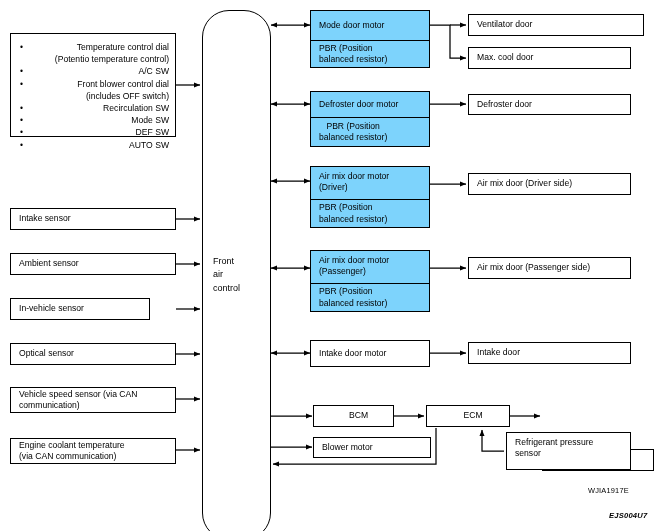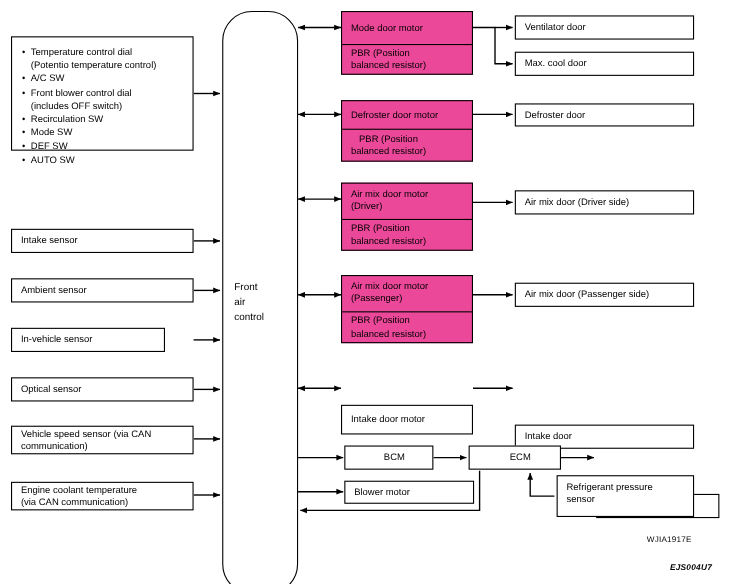--- a/index.html
+++ b/index.html
@@ -17,39 +17,39 @@
     font-size:8.6px;line-height:1.32;
     padding-left:8px;padding-right:4px;
     white-space:pre-line;
   }
   .box.center{justify-content:center;padding-left:14px;text-align:center;}
   .box.top{align-items:flex-start;padding-top:4px;}
 
   
   .stack{
     position:absolute;box-sizing:border-box;
-    border:1.6px solid #000;background:#ec4899;
+    border:1.6px solid #000;background:#7dd3fc;
   }
   .stack .cell{
     box-sizing:border-box;
     display:flex;align-items:center;
     font-size:8.6px;line-height:1.32;
     padding-left:8px;padding-right:4px;
     white-space:pre-line;
     width:100%;
   }
   .stack .cell.divider{border-top:1.2px solid #000;}
 
   .bullets{
     position:absolute;box-sizing:border-box;
     border:1.6px solid #000;background:#fff;
     padding:7px 6px 6px 9px;
     font-size:8.6px;line-height:1.42;
   }
-  .bullets ul{margin:0;padding:0;list-style:none;}
+  .bullets ul{margin:0;padding:0;list-style:none;text-align:right;}
   .bullets li{
     position:relative;padding-left:8px;white-space:pre-line;
   }
   .bullets li:before{
     content:"\2022";position:absolute;left:0;top:0;font-size:8.6px;
   }
 
   .fac{
     position:absolute;box-sizing:border-box;
     border:1.6px solid #000;background:#fff;
@@ -148,21 +148,21 @@
   <div class="box" style="left:10px;top:387px;width:166px;height:26px;">Vehicle speed sensor (via CAN
 communication)</div>
   <div class="box" style="left:10px;top:438px;width:166px;height:26px;">Engine coolant temperature
 (via CAN communication)</div>
 
   <div class="stack" style="left:310px;top:10px;width:120px;height:58px;">
     <div class="cell" style="height:29px;">Mode door motor</div>
     <div class="cell divider" style="height:27px;">PBR (Position
 balanced resistor)</div>
   </div>
-  <div class="box" style="left:468px;top:14px;width:163px;height:22px;">Ventilator door</div>
+  <div class="box" style="left:468px;top:14px;width:176px;height:22px;">Ventilator door</div>
   <div class="box" style="left:468px;top:47px;width:163px;height:22px;">Max. cool door</div>
 
   <div class="stack" style="left:310px;top:91px;width:120px;height:56px;text-align:center;">
     <div class="cell" style="height:25px;">Defroster door motor</div>
     <div class="cell divider" style="height:29px;">PBR (Position
 balanced resistor)</div>
   </div>
   <div class="box" style="left:468px;top:94px;width:163px;height:21px;">Defroster door</div>
 
   <div class="stack" style="left:310px;top:166px;width:120px;height:62px;">
@@ -174,22 +174,22 @@
   <div class="box" style="left:468px;top:173px;width:163px;height:22px;">Air mix door (Driver side)</div>
 
   <div class="stack" style="left:310px;top:250px;width:120px;height:62px;">
     <div class="cell top" style="height:32px;align-items:flex-start;padding-top:4px;">Air mix door motor
 (Passenger)</div>
     <div class="cell divider" style="height:28px;">PBR (Position
 balanced resistor)</div>
   </div>
   <div class="box" style="left:468px;top:257px;width:163px;height:22px;">Air mix door (Passenger side)</div>
 
-  <div class="box" style="left:310px;top:340px;width:120px;height:27px;margin-top:28px;">Intake door motor</div>
-  <div class="box" style="left:468px;top:342px;width:163px;height:22px;margin-top:44px;">Intake door</div>
+  <div class="box" style="left:310px;top:340px;width:120px;height:27px;">Intake door motor</div>
+  <div class="box" style="left:468px;top:342px;width:163px;height:22px;">Intake door</div>
 
   <div class="box center" style="left:313px;top:405px;width:81px;height:22px;">BCM</div>
   <div class="box center" style="left:426px;top:405px;width:84px;height:22px;">ECM</div>
   <div class="box center" style="left:542px;top:405px;width:112px;height:22px;margin-top:44px;">IPDM E/R</div>
   <div class="box" style="left:313px;top:437px;width:118px;height:21px;">Blower motor</div>
   <div class="box top" style="left:506px;top:432px;width:125px;height:38px;">Refrigerant pressure
 sensor</div>
 
   <div class="code" style="left:588px;top:486px;">WJIA1917E</div>
   <div class="code ital" style="left:609px;top:511px;">EJS004U7</div>

